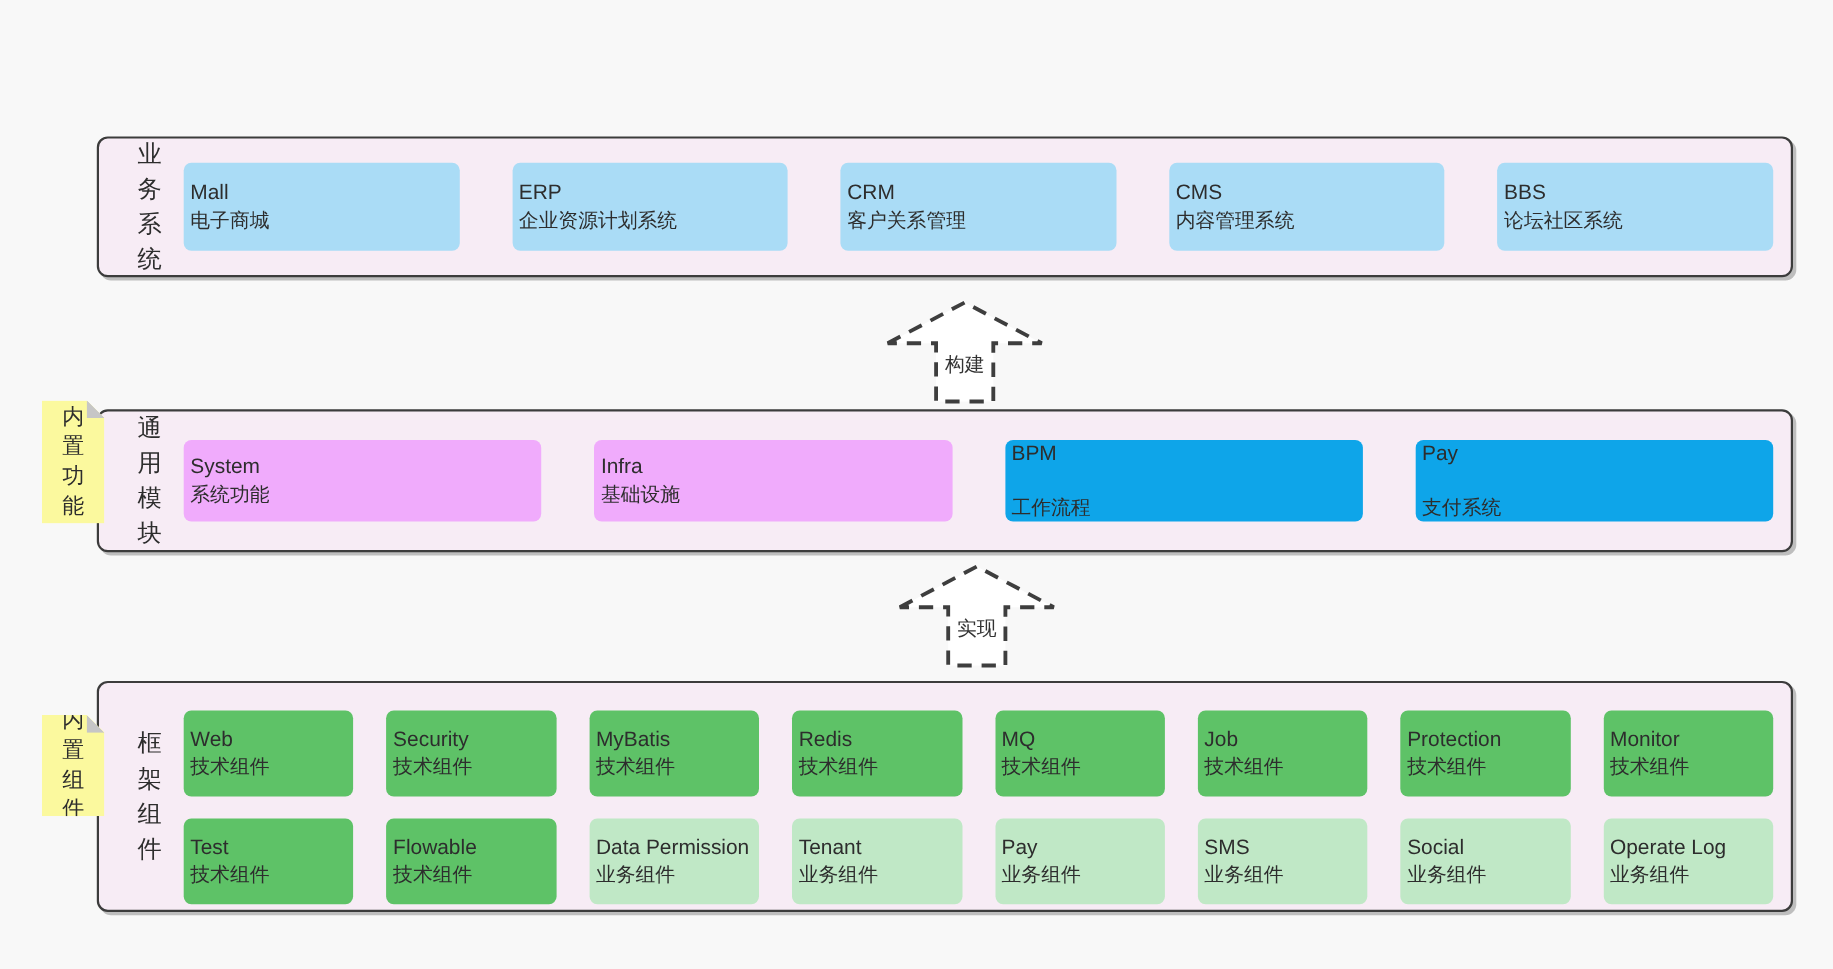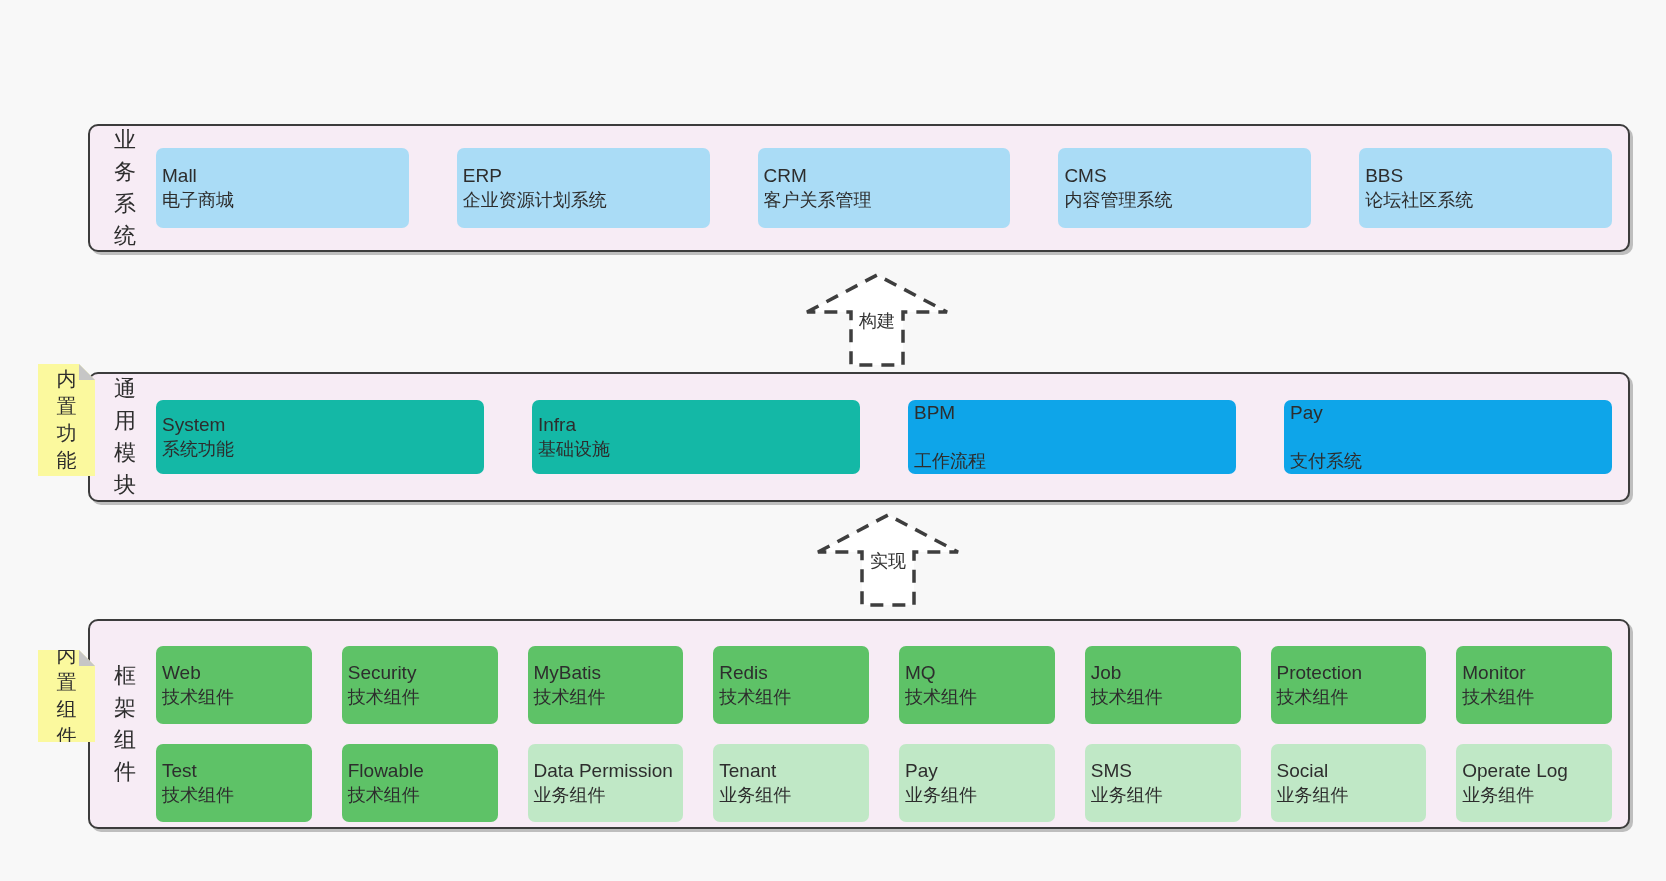--- a/index.html
+++ b/index.html
@@ -16,21 +16,21 @@
   
   .layer{
     position:absolute;
     box-sizing:border-box;
     background:#f7ecf5;
     border:2px solid #3c3c3c;
     border-radius:10px;
     box-shadow:3px 3px 0 rgba(120,120,120,.45);
     display:flex;
     align-items:center;
-    padding:0 16px 0 12px;
+    padding:0 16px 0 23px;
   }
   #layer-business  {left:88px;top:124px;width:1542px;height:128px;}
   #layer-modules   {left:88px;top:372px;width:1542px;height:130px;}
   #layer-components{left:88px;top:619px;width:1542px;height:210px;}
 
   .layer-label{
     width:30px;
     margin-left:8px;
     font-size:22px;
     color:#2d2d2d;
@@ -66,21 +66,21 @@
     text-align:center;
     padding:2px 6px;
     box-sizing:border-box;
   }
   #layer-modules .box{height:74px;}
   .rows .box{height:78px;}
   .box-name{font-size:19px;color:#2d2d2d;line-height:25px;}
   .box-sub {font-size:18px;color:#2d2d2d;line-height:25px;}
 
   .blue {background:#aadcf6;}
-  .red  {background:#14b8a6;}
+  .red  {background:#f0abfc;}
   .pink {background:#0ea5e9;gap:24px;}
   .green{background:#5ec267;}
   .green-light{background:#c0e8c6;}
 
   
   .note{
     position:absolute;
     width:57px;
     background:#fbf99e;
     display:flex;
@@ -106,21 +106,21 @@
     word-break:break-all;
   }
 
   
   .arrow{position:absolute;width:160px;height:98px;}
   #arrow-build    {left:797px;top:270px;}
   #arrow-implement{left:808px;top:510px;}
   .arrow svg{display:block;width:100%;height:100%;}
   .arrow-label{
     position:absolute;
-    left:50%;top:38px;
+    left:50%;top:48px;
     transform:translateX(-50%);
     background:#ffffff;
     padding:1px 4px;
     font-size:18px;
     color:#333333;
     white-space:nowrap;
   }
 </style>
 </head>
 <body>

